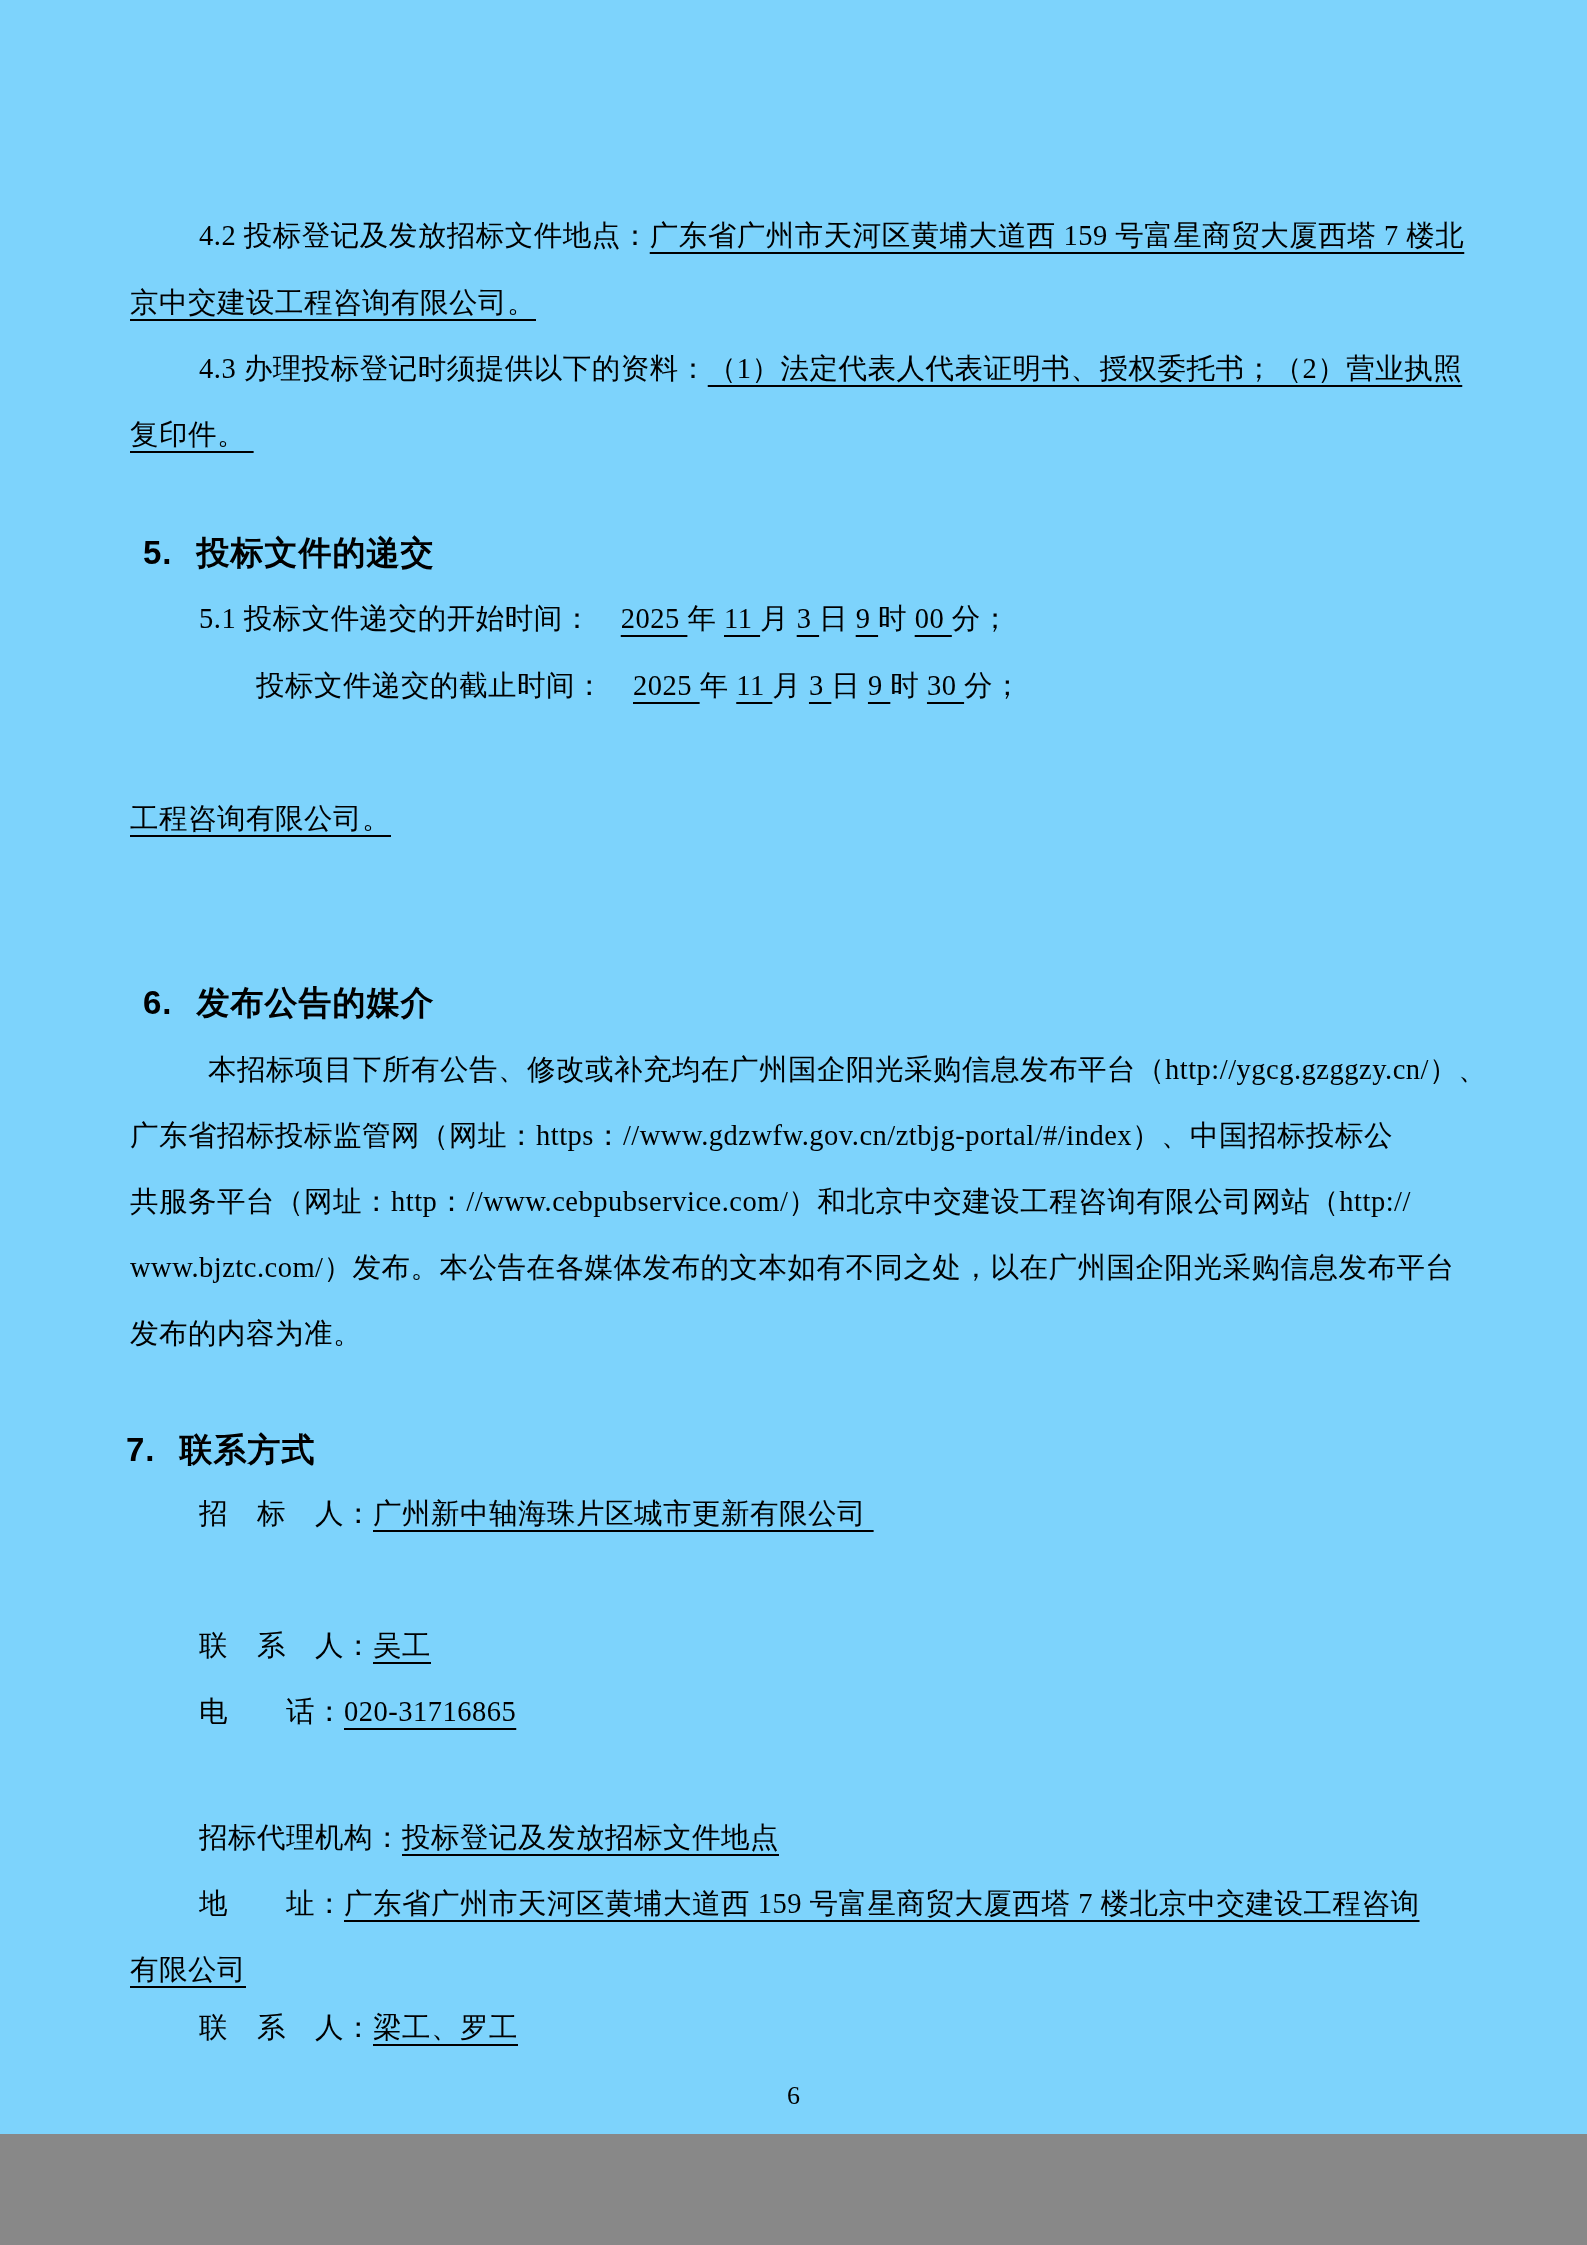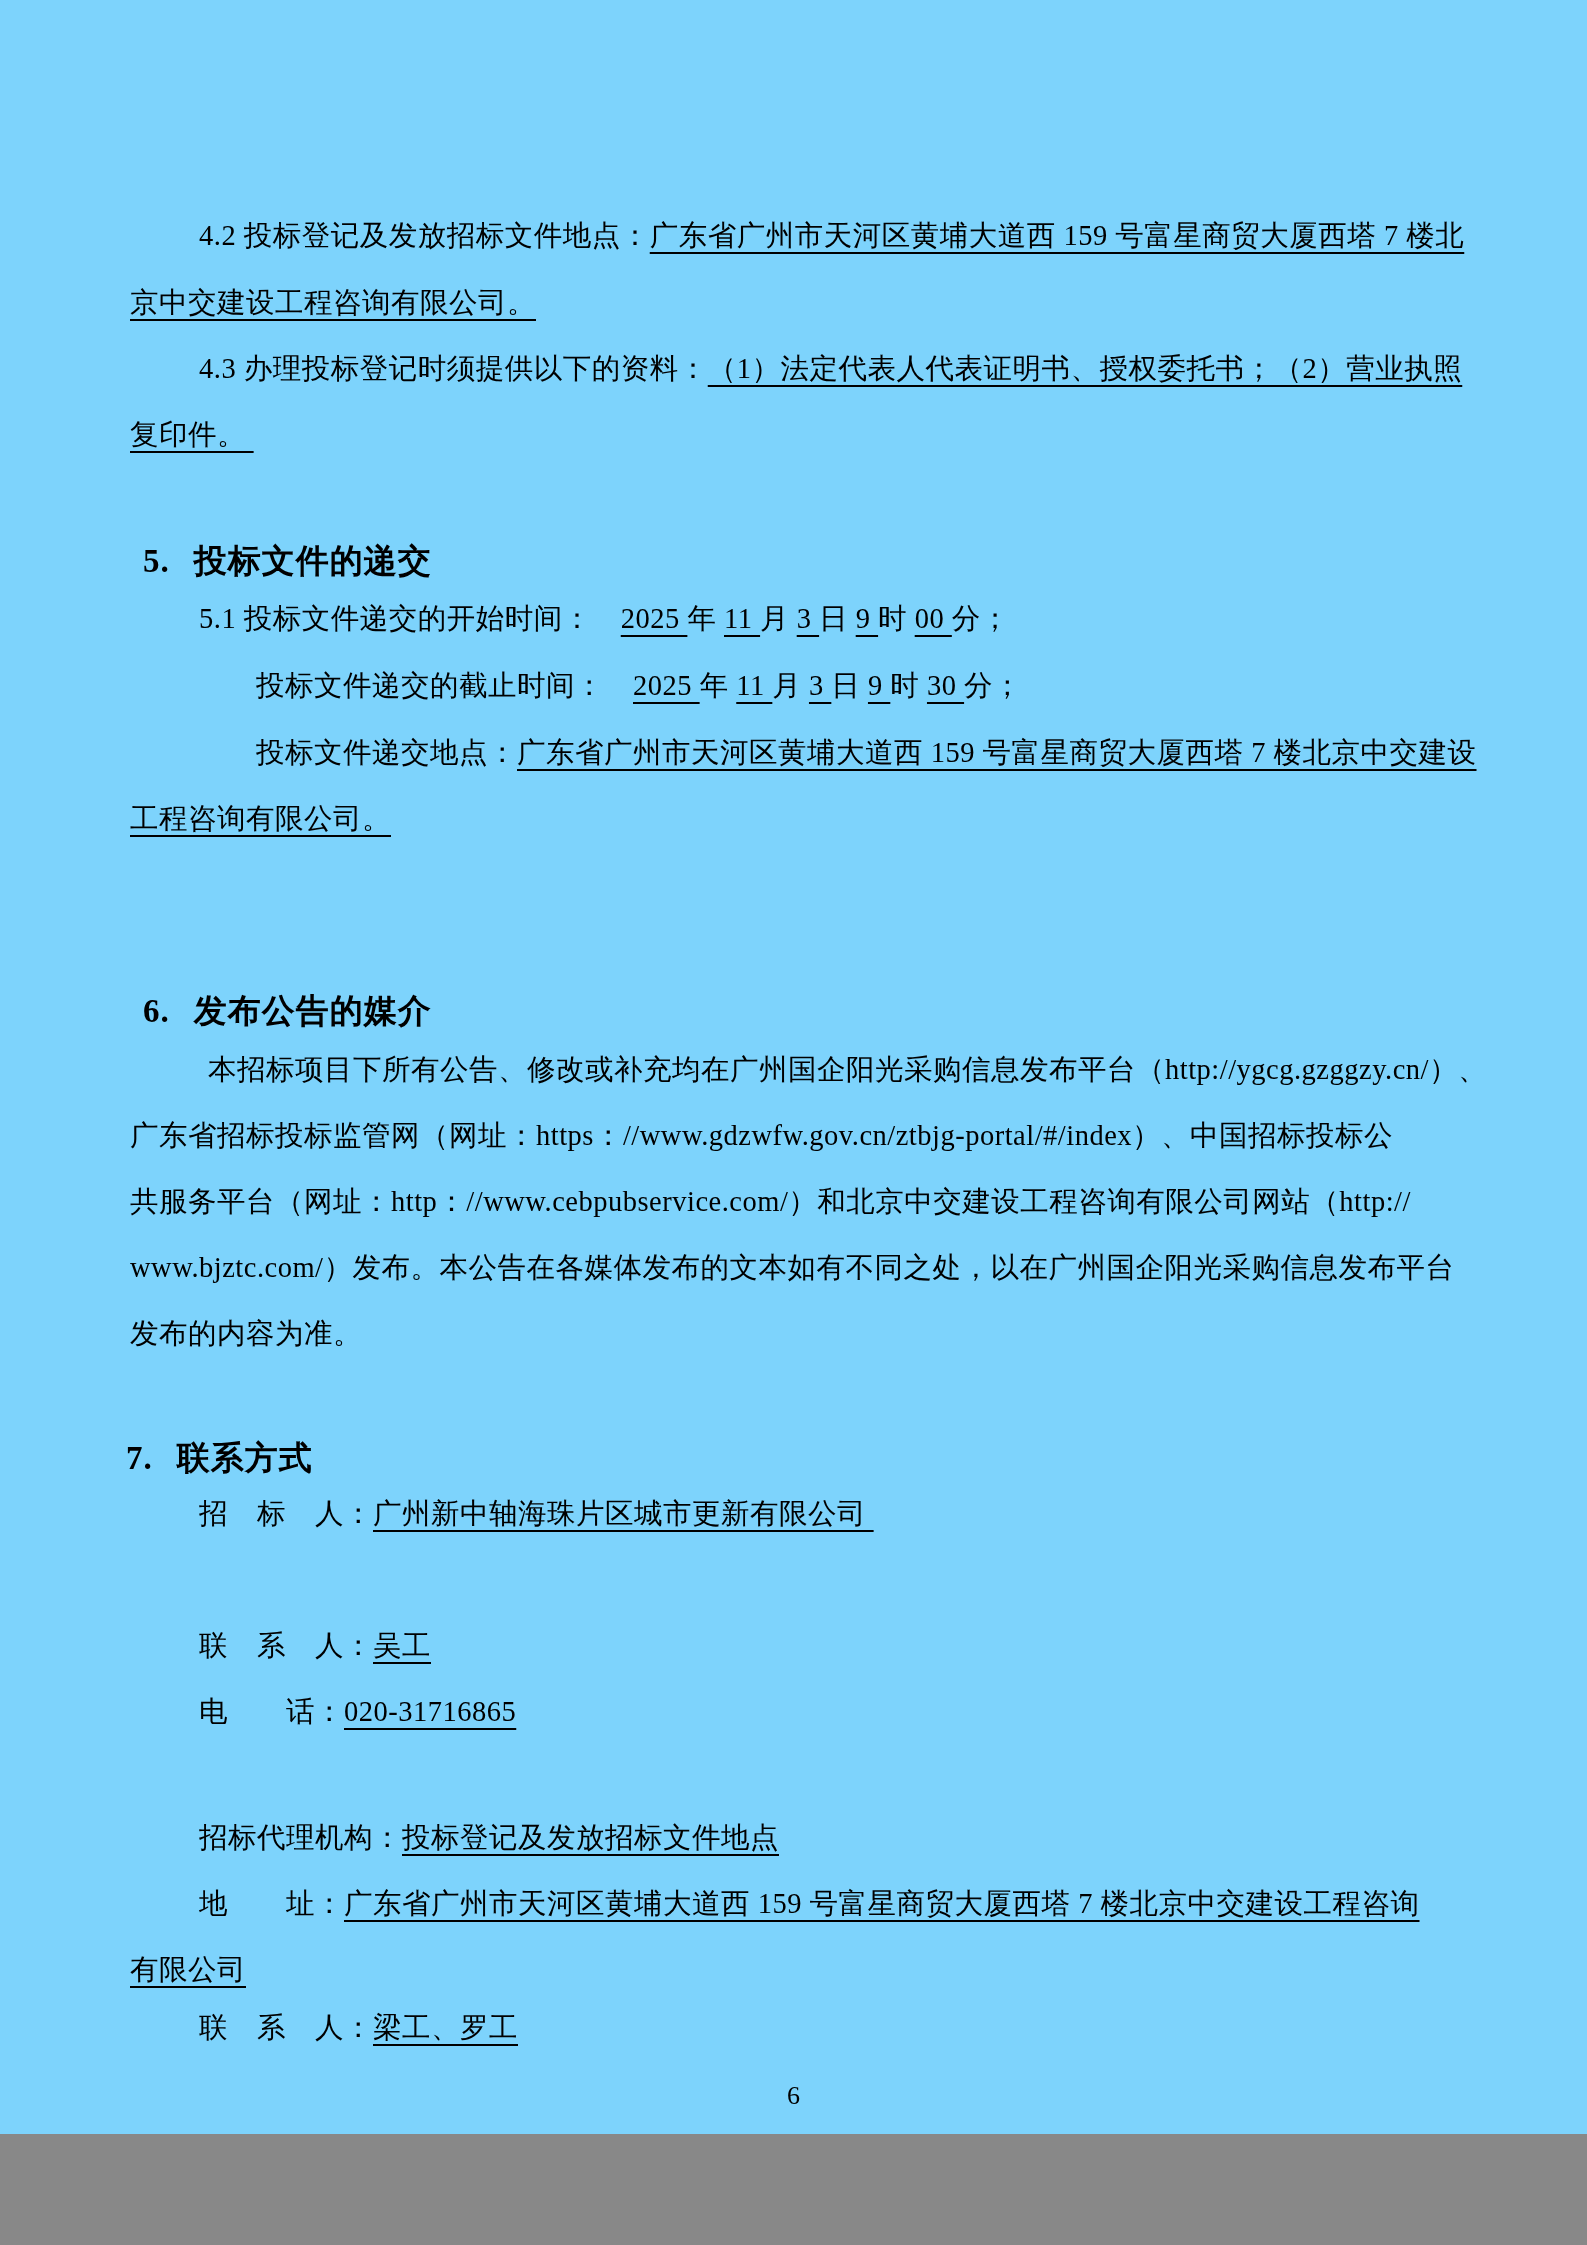--- a/index.html
+++ b/index.html
@@ -19,26 +19,25 @@
     line-height:36px;
     letter-spacing:0.5px;
   }
   .u{
     text-decoration:underline;
     text-decoration-thickness:2px;
     text-underline-offset:7px;
   }
   .h{
     position:absolute;
-    font-family:Liberation Serif, serif;
+    font-family:Liberation Sans, sans-serif;
     font-weight:700;
     font-size:33px;
     white-space:pre;
     letter-spacing:1px;
-    margin-top:8px;
   }
   .hnum{margin-right:24px;}
   .footer{
     position:absolute;
     left:0;width:100%;
     text-align:center;
     font-size:26px;
   }
 </style>
 </head>
@@ -51,21 +50,20 @@
 
   <div class="line" style="top:351px;left:199px"><span>4.3 办理投标登记时须提供以下的资料：</span><span class="u">（1）法定代表人代表证明书、授权委托书；（2）营业执照</span></div>
   <div class="line" style="top:417px;left:130px"><span class="u">复印件。 </span></div>
 
   <div class="h" style="top:531px;left:143px"><span class="hnum">5.</span><span>投标文件的递交</span></div>
 
   <div class="line" style="top:601px;left:199px"><span>5.1 投标文件递交的开始时间：　</span><span class="u">2025 </span><span>年 </span><span class="u">11 </span><span>月 </span><span class="u">3 </span><span>日 </span><span class="u">9 </span><span>时 </span><span class="u">00 </span><span>分；</span></div>
 
   <div class="line" style="top:668px;left:256px"><span>投标文件递交的截止时间：　</span><span class="u">2025 </span><span>年 </span><span class="u">11 </span><span>月 </span><span class="u">3 </span><span>日 </span><span class="u">9 </span><span>时 </span><span class="u">30 </span><span>分；</span></div>
 
-  <div class="line" style="top:735px;left:256px"><span>投标文件递交地点：</span><span class="u">广东省广州市天河区黄埔大道西 159 号富星商贸大厦西塔 7 楼北京中交建设</span></div>
   <div class="line" style="top:801px;left:130px"><span class="u">工程咨询有限公司。</span></div>
 
 
   <div class="h" style="top:981px;left:143px"><span class="hnum">6.</span><span>发布公告的媒介</span></div>
 
   <div class="line" style="top:1052px;left:208px"><span>本招标项目下所有公告、修改或补充均在广州国企阳光采购信息发布平台（http://ygcg.gzggzy.cn/）、</span></div>
   <div class="line" style="top:1184px;left:130px"><span>共服务平台（网址：http：//www.cebpubservice.com/）和北京中交建设工程咨询有限公司网站（http://</span></div>
   <div class="line" style="top:1118px;left:130px"><span>广东省招标投标监管网（网址：https：//www.gdzwfw.gov.cn/ztbjg-portal/#/index）、中国招标投标公</span></div>
   <div class="line" style="top:1250px;left:130px"><span>www.bjztc.com/）发布。本公告在各媒体发布的文本如有不同之处，以在广州国企阳光采购信息发布平台</span></div>
   <div class="line" style="top:1316px;left:130px"><span>发布的内容为准。</span></div>

